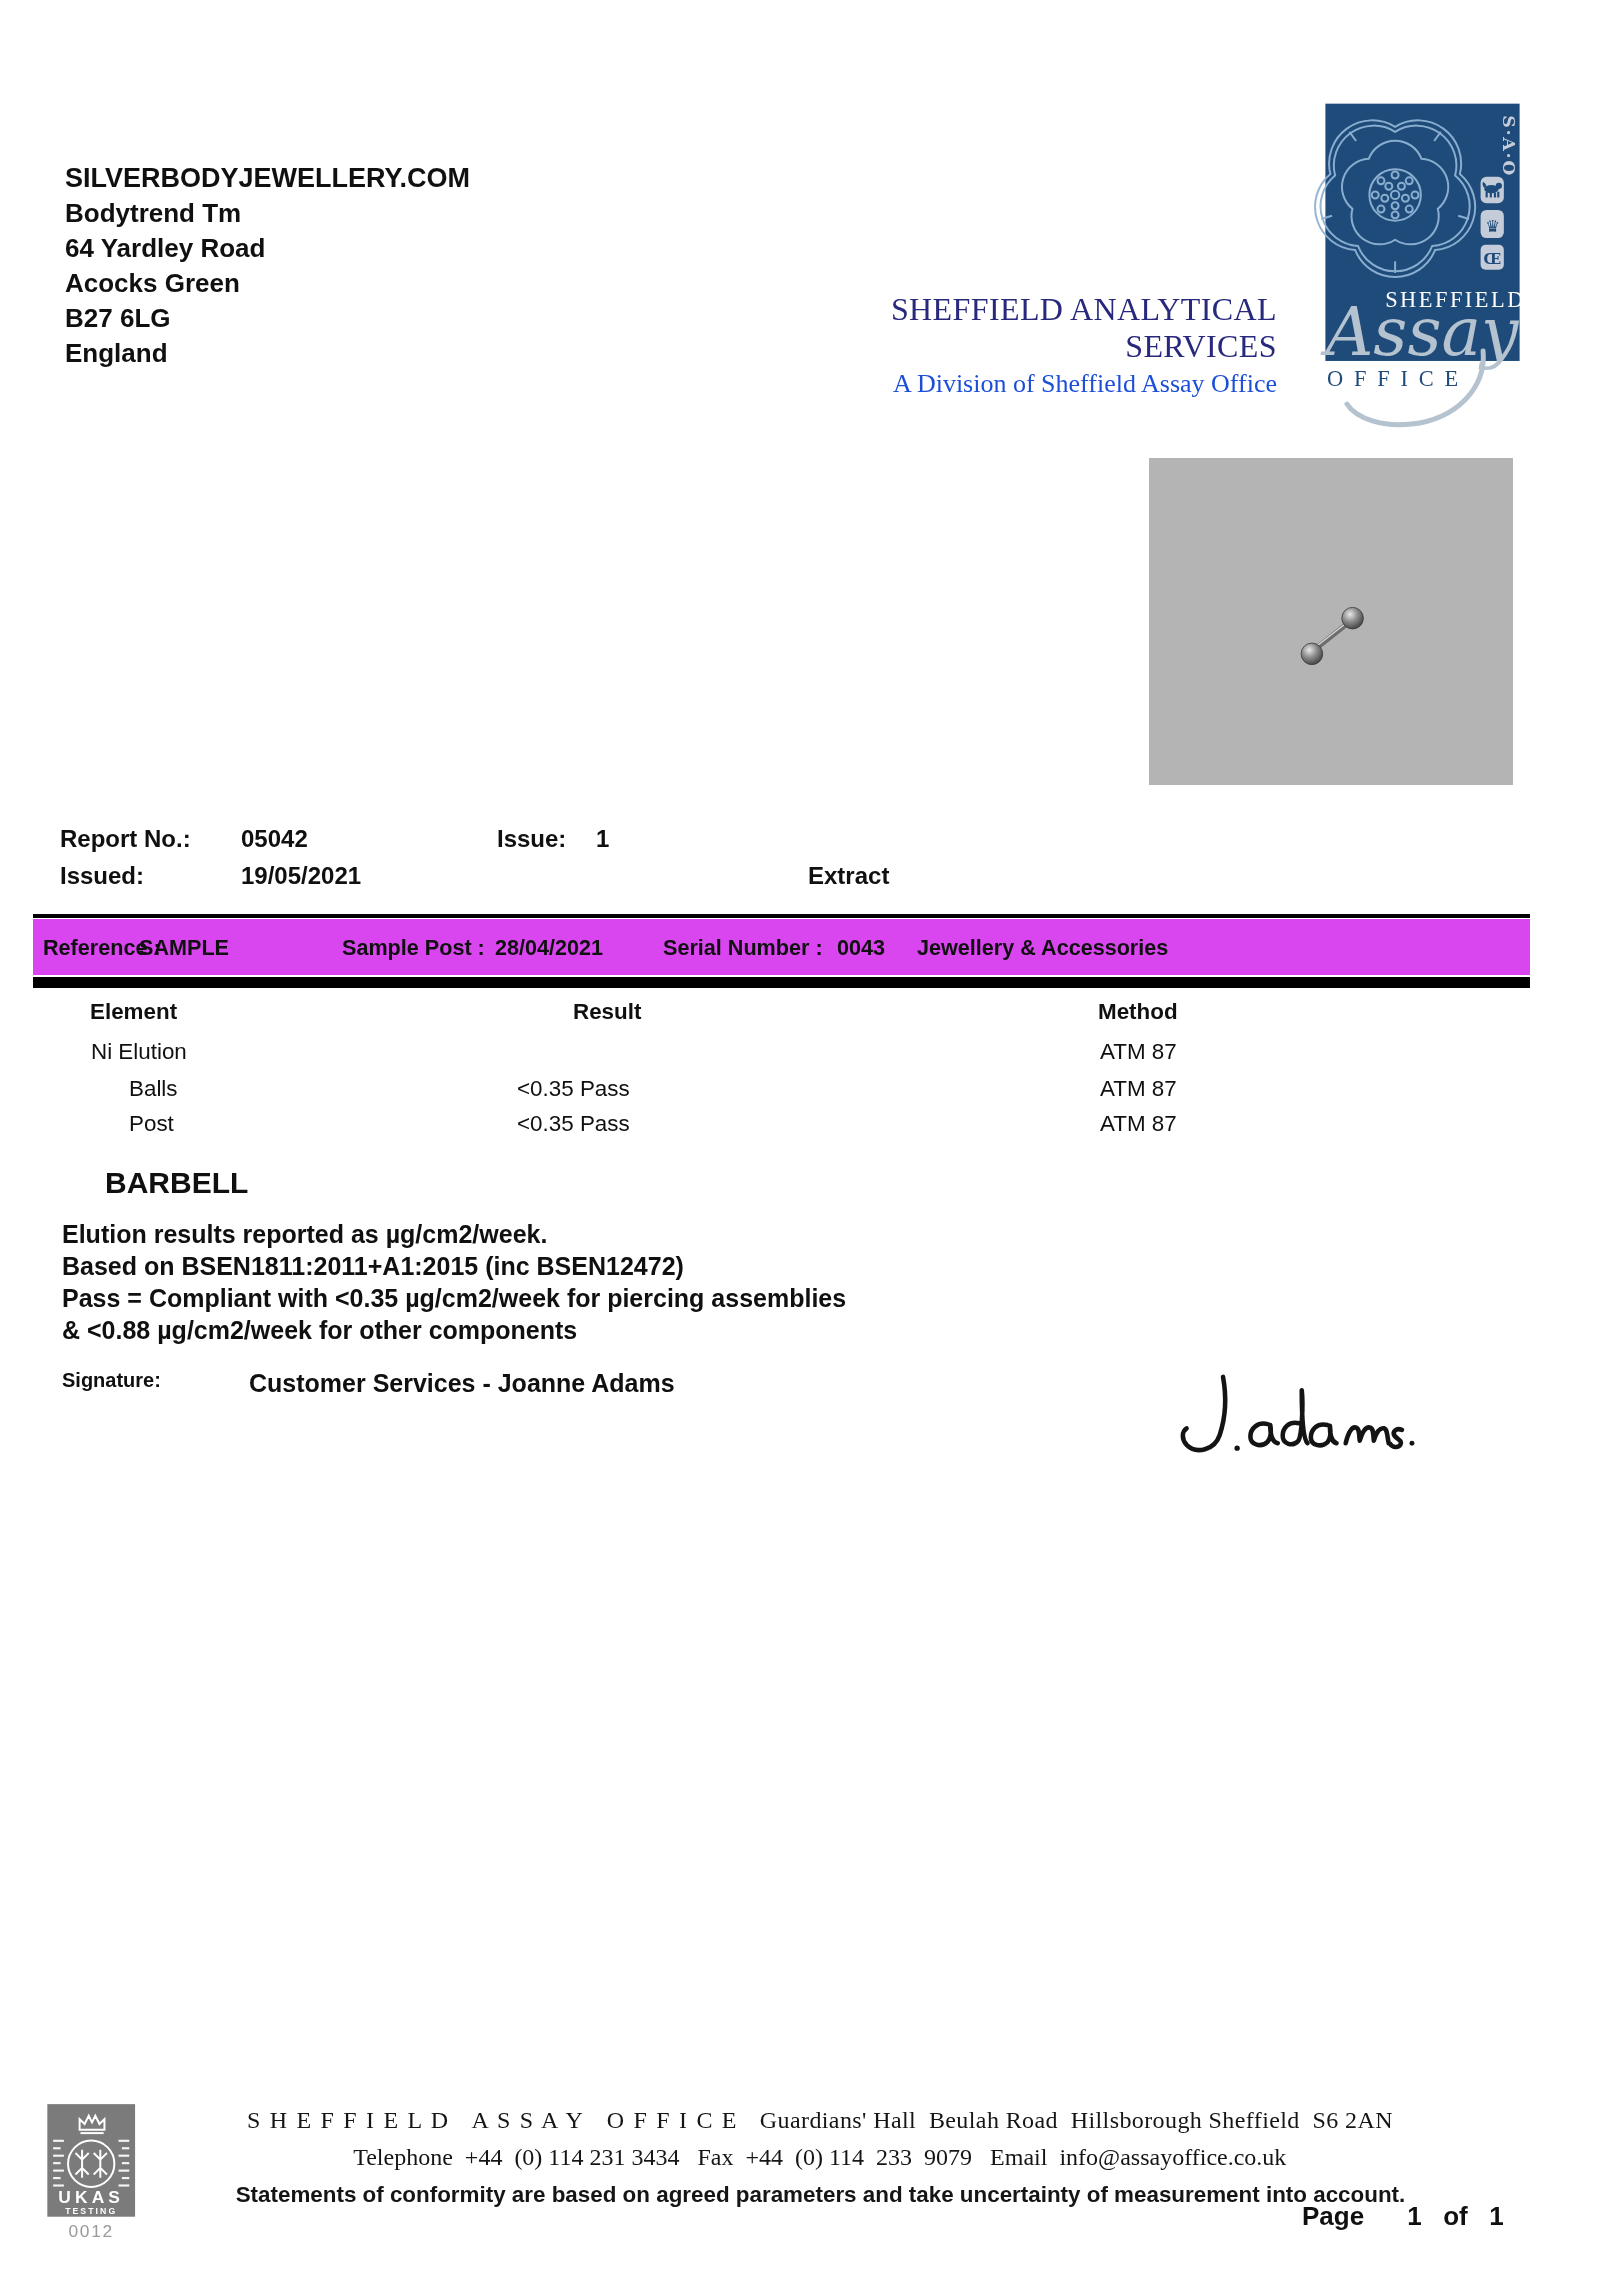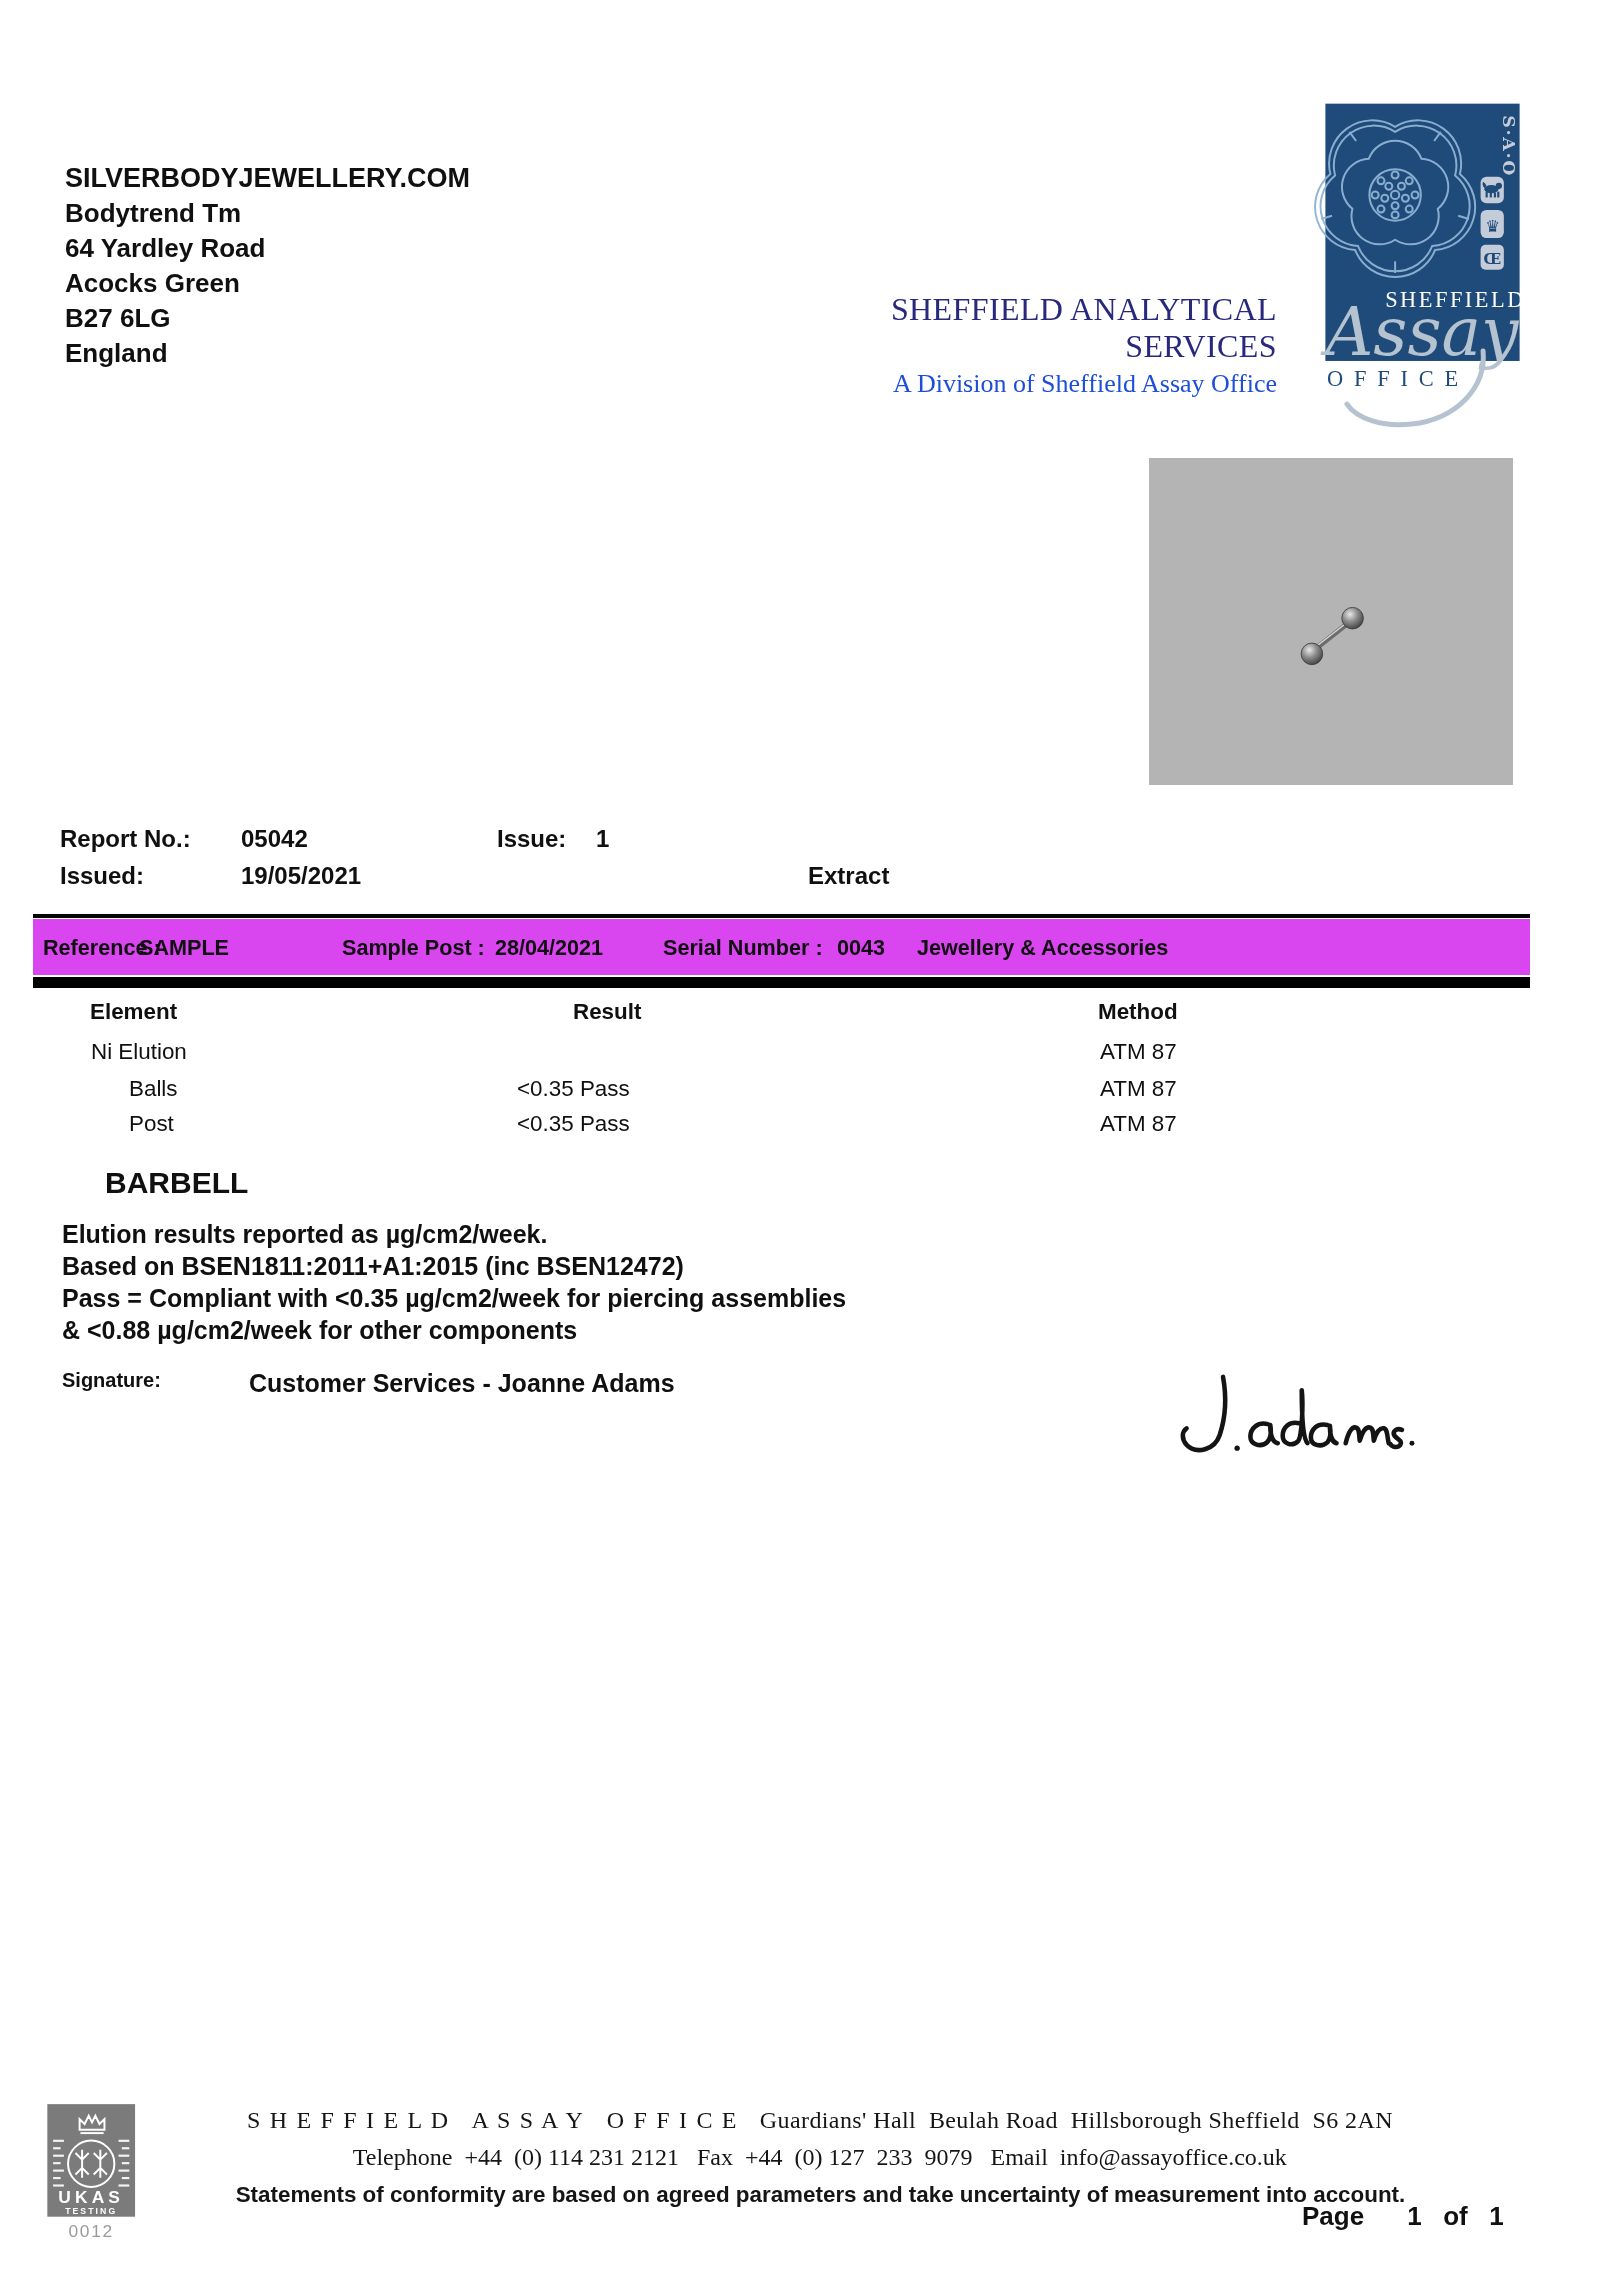--- a/index.html
+++ b/index.html
@@ -191,21 +191,21 @@
       <path d="M300,82 C293,79 288,84 291,89 C295,94 301,95 298,100 C295,104 288,103 286,99"></path>
     </g>
     <circle cx="101" cy="104" r="3.2" fill="#141414"></circle>
     <circle cx="312" cy="98" r="3" fill="#141414"></circle>
   </svg>
 
   <div class="f-center" style="top:2080px;">
     <span class="f-office">S H E F F I E L D   A S S A Y   O F F I C E</span><span class="f-addr">Guardians' Hall  Beulah Road  Hillsborough Sheffield  S6 2AN</span>
   </div>
   <div class="f-center" style="top:2117px;">
-    <span>Telephone  +44  (0) 114 231 2121   Fax  +44  (0) 127  233  9079   Email  info@assayoffice.co.uk</span>
+    <span>Telephone  +44  (0) 114 231 3434   Fax  +44  (0) 114  233  9079   Email  info@assayoffice.co.uk</span>
   </div>
   <div class="f-center f-conf" style="top:2156px;">
     <span>Statements of conformity are based on agreed parameters and take uncertainty of measurement into account.</span>
   </div>
 
   <svg width="108" height="149" viewBox="0 0 130 180" style="position:absolute;left:43px;top:2100px;">
     <rect x="5" y="5" width="106" height="136" fill="#7B7B7B"></rect>
     <g stroke="#ffffff" stroke-width="2.4" fill="none">
       <path d="M44,36 v-13 l6,6 5,-10 4,8 4,-8 5,10 6,-6 v13 z"></path>
       <path d="M45,40 h28"></path>

